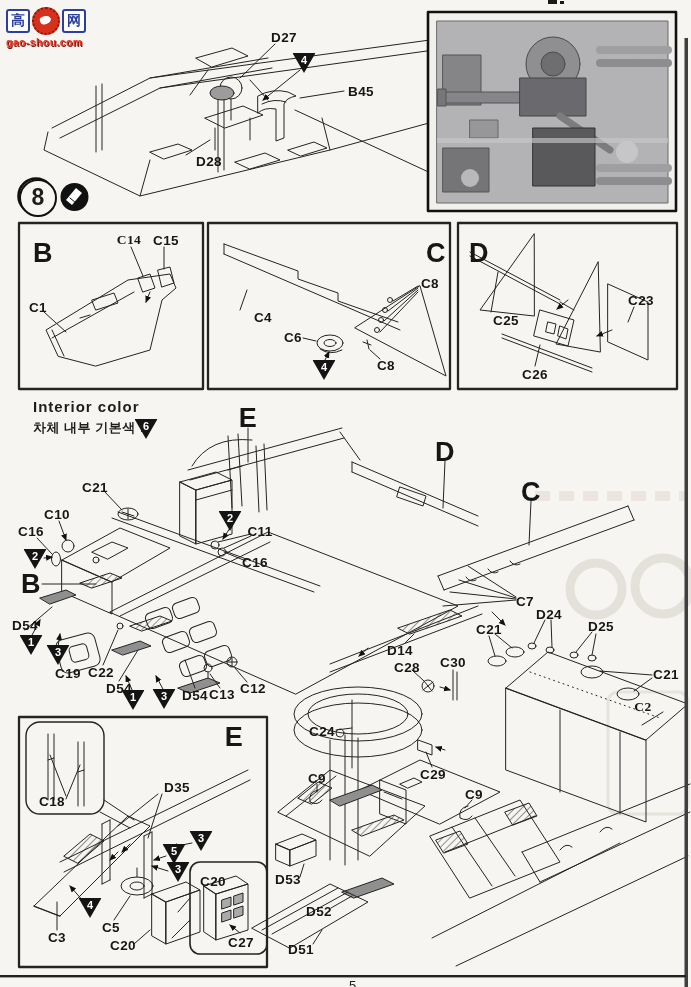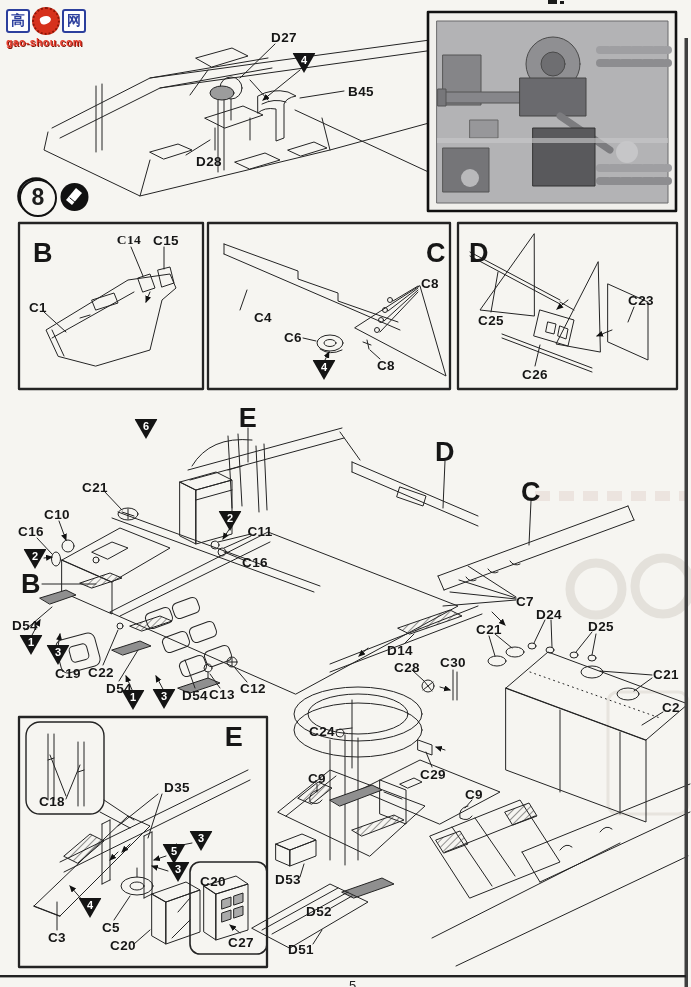--- a/index.html
+++ b/index.html
@@ -401,38 +401,42 @@
     <div class="wm-row">
       <span class="wm-char">高</span>
       <span class="wm-gear"></span>
       <span class="wm-char">网</span>
     </div>
     <div id="wm-site">gao-shou.com</div>
   </div>
 
   <div id="step">8</div>
 
+  <div id="intcolor">
+    <div id="ic-en">Interior color</div>
+    <div id="ic-kr">차체 내부 기본색 :</div>
+  </div>
 
   <div id="labels">
       <div class="co part" style="left: 284px; top: 37px;">D27</div>
       <div class="co tri" style="left: 304px; top: 63px;">4</div>
       <div class="co part" style="left: 361px; top: 91px;">B45</div>
       <div class="co part" style="left: 172px; top: 161px; margin-left: 37px;">D28</div>
       <div class="co section" style="left: 43px; top: 253px;">B</div>
       <div class="co part" style="left: 129px; top: 240px; font-family: Liberation Serif, serif;">C14</div>
       <div class="co part" style="left: 166px; top: 240px; text-align: center;">C15</div>
       <div class="co part" style="left: 38px; top: 307px;">C1</div>
       <div class="co section" style="left: 436px; top: 253px;">C</div>
       <div class="co part" style="left: 254px; top: 317px; margin-left: 9px;">C4</div>
       <div class="co part" style="left: 430px; top: 283px;">C8</div>
       <div class="co part" style="left: 293px; top: 337px;">C6</div>
       <div class="co tri" style="left: 324px; top: 370px;">4</div>
       <div class="co part" style="left: 386px; top: 365px;">C8</div>
       <div class="co section" style="left: 479px; top: 253px;">D</div>
-      <div class="co part" style="left: 491px; top: 320px;">C25</div>
+      <div class="co part" style="left: 506px; top: 320px;">C25</div>
       <div class="co part" style="left: 641px; top: 300px;">C23</div>
       <div class="co part" style="left: 535px; top: 374px;">C26</div>
       <div class="co tri" style="left: 146px; top: 429px;">6</div>
       <div class="co section" style="left: 248px; top: 418px;">E</div>
       <div class="co section" style="left: 445px; top: 452px;">D</div>
       <div class="co section" style="left: 531px; top: 492px;">C</div>
       <div class="co part" style="left: 95px; top: 487px;">C21</div>
       <div class="co part" style="left: 57px; top: 514px;">C10</div>
       <div class="co part" style="left: 31px; top: 531px;">C16</div>
       <div class="co tri" style="left: 35px; top: 559px;">2</div>
@@ -453,21 +457,21 @@
       <div class="co part" style="left: 255px; top: 562px;">C16</div>
       <div class="co part" style="left: 525px; top: 601px;">C7</div>
       <div class="co part" style="left: 400px; top: 650px;">D14</div>
       <div class="co part" style="left: 549px; top: 614px;">D24</div>
       <div class="co part" style="left: 601px; top: 626px;">D25</div>
       <div class="co part" style="left: 489px; top: 629px;">C21</div>
       <div class="co part" style="left: 407px; top: 667px;">C28</div>
       <div class="co part" style="left: 453px; top: 662px;">C30</div>
       <div class="co part" style="left: 322px; top: 731px;">C24</div>
       <div class="co part" style="left: 666px; top: 674px;">C21</div>
-      <div class="co part" style="left: 671px; top: 707px;">C2</div>
+      <div class="co part" style="left: 643px; top: 707px; font-family: Liberation Serif, serif;">C2</div>
       <div class="co part" style="left: 433px; top: 774px;">C29</div>
       <div class="co part" style="left: 317px; top: 778px;">C9</div>
       <div class="co part" style="left: 474px; top: 794px;">C9</div>
       <div class="co part" style="left: 288px; top: 879px;">D53</div>
       <div class="co part" style="left: 319px; top: 911px;">D52</div>
       <div class="co part" style="left: 301px; top: 949px;">D51</div>
       <div class="co section" style="left: 234px; top: 737px;">E</div>
       <div class="co part" style="left: 52px; top: 801px;">C18</div>
       <div class="co part" style="left: 161px; top: 787px; padding-left: 32px;">D35</div>
       <div class="co tri" style="left: 201px; top: 841px;">3</div>

